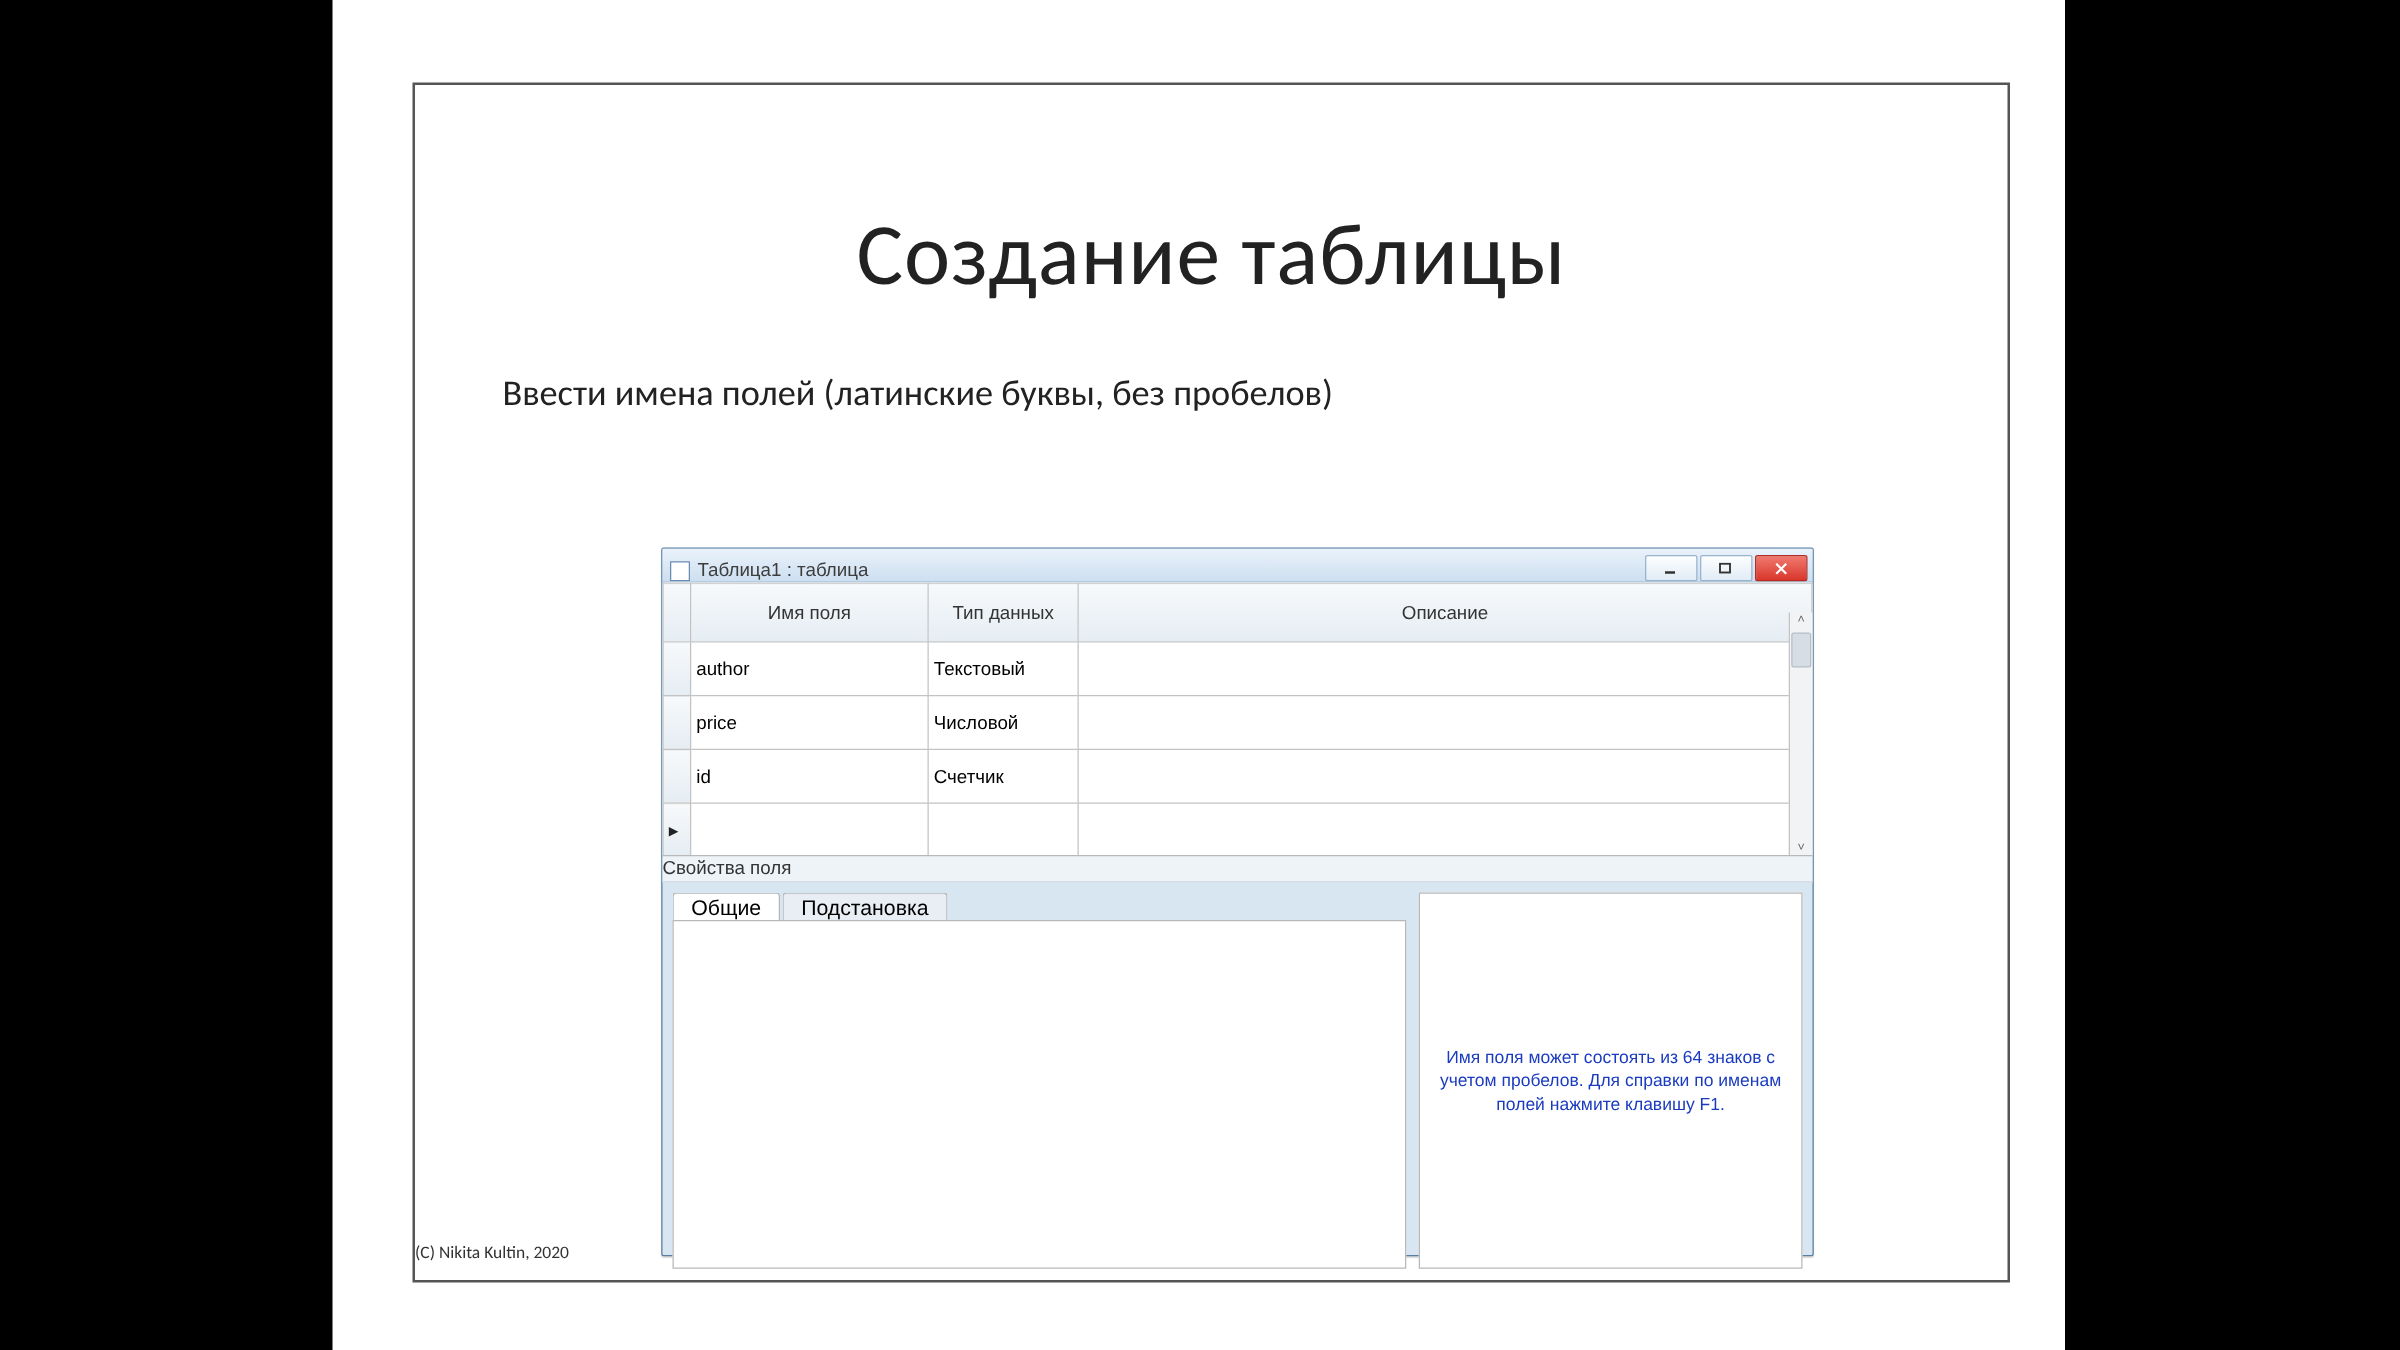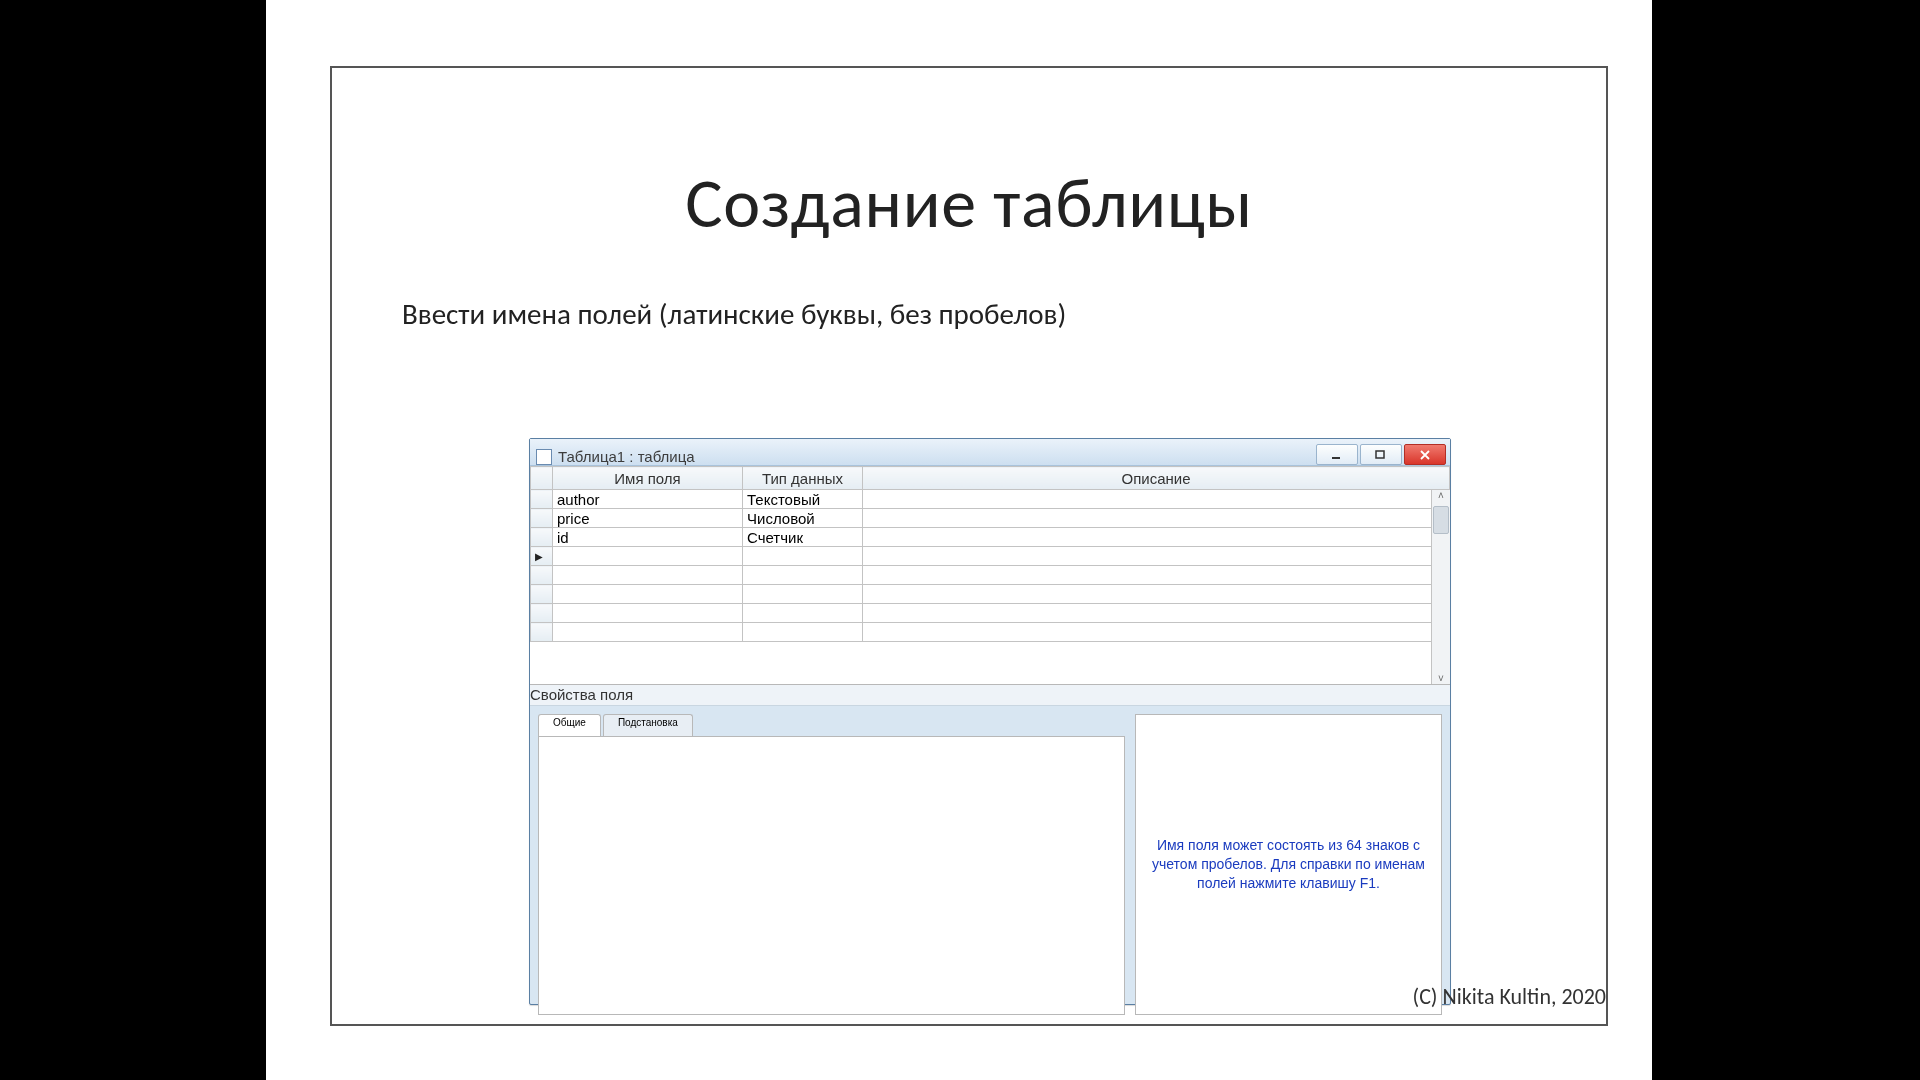--- a/index.html
+++ b/index.html
@@ -47,22 +47,22 @@
     color: #222;
     font-weight: 400;
   }
   .body-text.line1 { top: 228px; }
   .body-text.line2 { top: 290px; }
   .footer-text {
     position: absolute;
     bottom: 14px;
     left: 0;
     width: 100%;
-    text-align: right;
-    font-size: 22px;
+    text-align: left;
+    font-size: 14px;
     color: #333;
   }
   
   .app-window {
     position: absolute;
     left: 197px;
     top: 370px;
     width: 920px;
     height: 565px;
     background: #d8e6f2;
@@ -122,21 +122,21 @@
   }
   .grid-table {
     border-collapse: collapse;
     width: 100%;
     table-layout: fixed;
     font-size: 15px;
   }
   .grid-table th, .grid-table td {
     border: 1px solid #c3c3c3;
     height: 18px;
-    padding: 0 4px;
+    padding: 12px 4px;
     text-align: left;
     white-space: nowrap;
     overflow: hidden;
   }
   .grid-table th {
     background: linear-gradient(#f7f9fb, #e5edf3);
     text-align: center;
     color: #333;
     font-weight: normal;
     height: 22px;
@@ -193,21 +193,21 @@
     flex: 1;
     display: flex;
     flex-direction: column;
   }
   .tabs {
     display: flex;
     height: 22px;
   }
   .tab {
     padding: 2px 14px;
-    font-size: 10px;
+    font-size: 17px;
     border: 1px solid #b8b8b8;
     border-bottom: none;
     margin-right: 2px;
     background: #e8eef4;
     border-top-left-radius: 3px;
     border-top-right-radius: 3px;
   }
   .tab.active {
     background: #fff;
     font-weight: 400;

